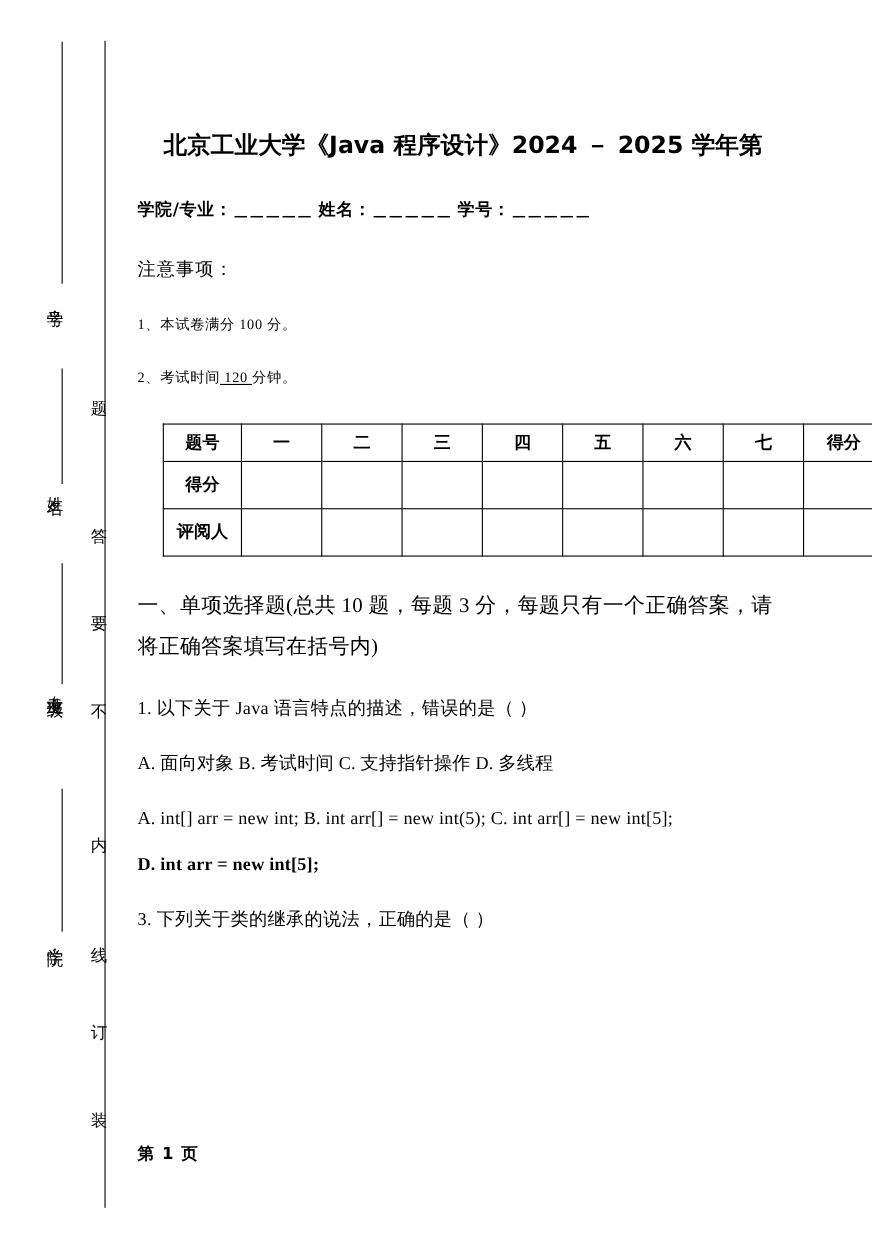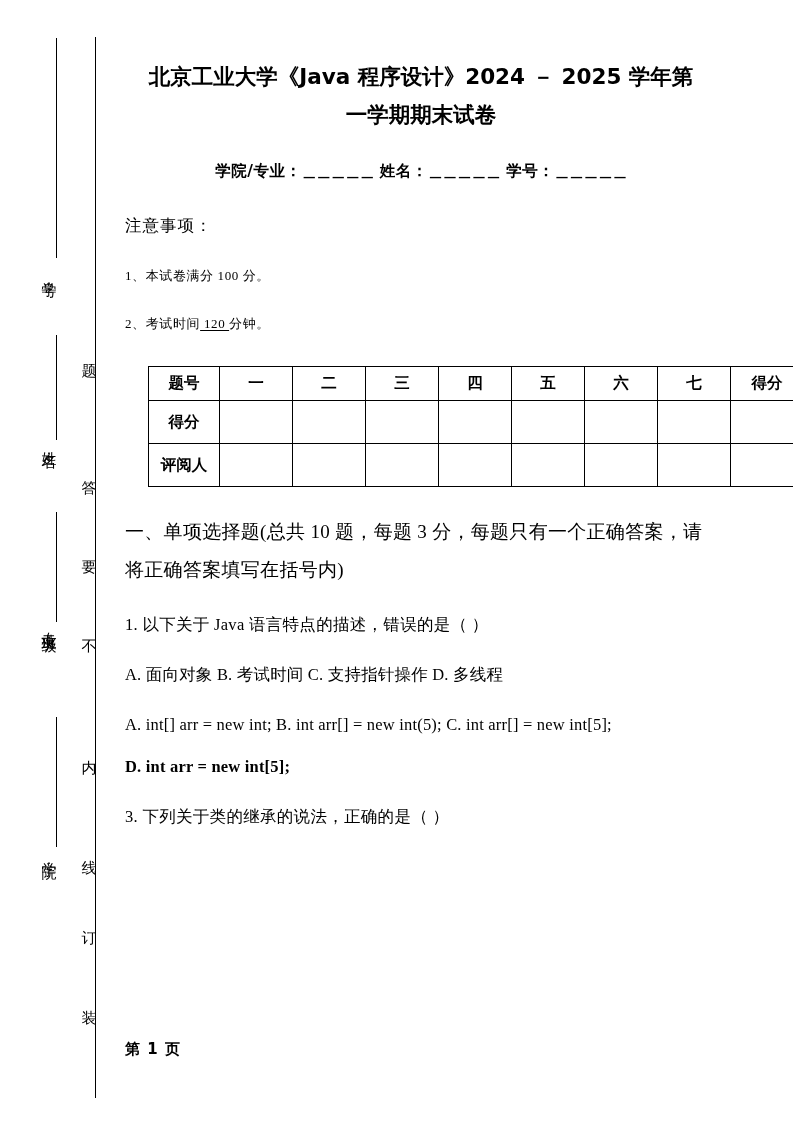--- a/index.html
+++ b/index.html
@@ -67,37 +67,37 @@
   
   .content {
     position: absolute;
     left: 125px;
     top: 0;
     width: 592px;
   }
 
   .doc-title {
     margin: 0;
-    padding-top: 58px;
+    padding-top: 114px;
     font-family: "DejaVu Sans", "Liberation Sans", sans-serif;
     font-size: 21.5px;
     font-weight: bold;
     line-height: 1.75;
     text-align: center;
     letter-spacing: 0px;
     color: #000;
   }
 
   .info-line {
     margin: 0;
     padding-top: 28px;
     font-family: "DejaVu Sans", "Liberation Sans", sans-serif;
     font-size: 15.5px;
     font-weight: bold;
-    text-align: center;
+    text-align: left;
     letter-spacing: 0.5px;
     white-space: nowrap;
     color: #000;
   }
   .info-line .fill {
     letter-spacing: -1px;
   }
 
   .note-head {
     margin: 0;
@@ -203,21 +203,20 @@
   <div class="vchar" style="top:628px;">不</div>
   <div class="vchar" style="top:748px;">内</div>
   <div class="vchar" style="top:848px;">线</div>
   <div class="vchar" style="top:918px;">订</div>
   <div class="vchar" style="top:998px;">装</div>
 
   <div class="content">
 
     <div class="doc-title">
       <div>北京工业大学《Java 程序设计》2024 － 2025 学年第</div>
-      <div>一学期期末试卷</div>
     </div>
 
     <div class="info-line">
       <span>学院/专业：</span><span class="fill">＿＿＿＿＿</span>
       <span>姓名：</span><span class="fill">＿＿＿＿＿</span>
       <span>学号：</span><span class="fill">＿＿＿＿＿</span>
     </div>
 
     <p class="note-head">注意事项：</p>
 

